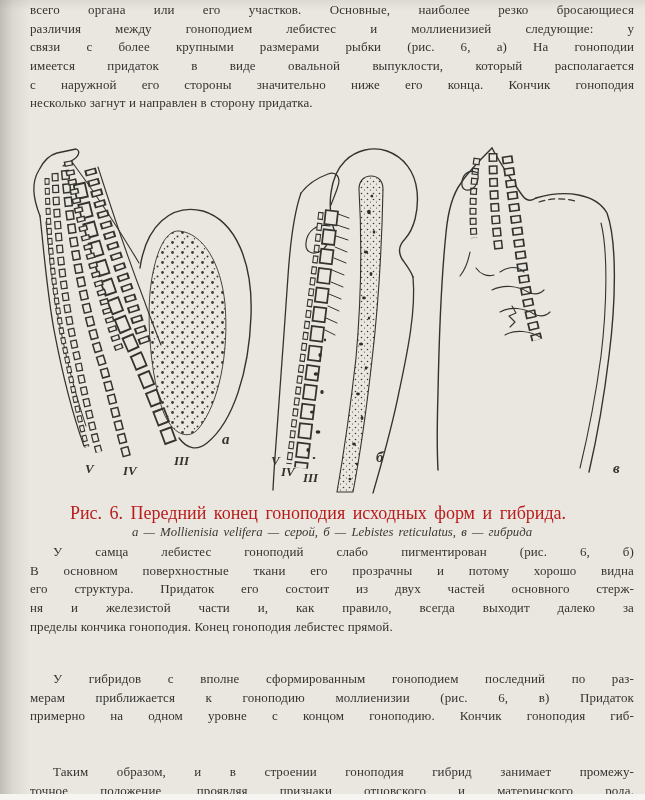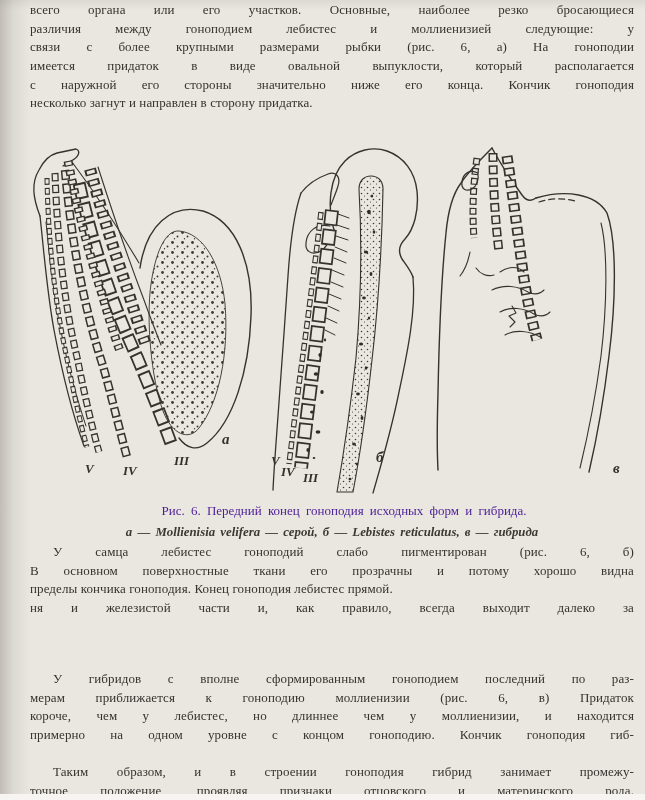--- a/index.html
+++ b/index.html
@@ -6,22 +6,22 @@
   body{
     width:645px;height:800px;position:relative;overflow:hidden;
     background:var(--paper,#eae7e1);
     color:var(--ink,#34332e);
     font-family:"Liberation Serif","DejaVu Serif",serif;
   }
   .textblock{position:absolute;left:30px;width:604px;font-size:13px;line-height:18.65px;letter-spacing:.1px}
   .tline{text-align:justify;text-align-last:justify}
   .tline.ragged{text-align-last:left}
   .tline.indent{text-indent:23px}
-  .caption{position:absolute;left:42px;width:604px;text-align:center;font-size:13px;word-spacing:3px;color:#4c1d95}
-  .subcaption{position:absolute;left:30px;width:604px;text-align:center;font-size:12.8px;font-style:italic;font-weight:700;word-spacing:2px;color:#3a3933}
+  .caption{position:absolute;left:16px;width:604px;text-align:center;font-size:18px;word-spacing:3px;color:#b91c1c}
+  .subcaption{position:absolute;left:30px;width:604px;text-align:center;font-size:12.8px;font-style:italic;font-weight:400;word-spacing:2px;color:#3a3933}
   .figlayer{position:absolute;left:0;top:0;width:645px;height:800px}
   .figlabel{position:absolute;font-style:italic;color:#33322d;line-height:1}
   .roman{font-size:13px;font-weight:600}
   .panel{font-size:15px;font-weight:600}
   .ink{stroke:#34332e;fill:none;stroke-linecap:round;stroke-linejoin:round}
   .bandD{stroke:#34332e;fill:none;stroke-linecap:butt}
   .bandL{stroke:#eae7e1;fill:none;stroke-linecap:butt}
   .edge-left{position:absolute;left:0;top:0;width:30px;height:100%;pointer-events:none;
     background:linear-gradient(90deg,rgba(100,94,84,.30),rgba(100,94,84,.10) 45%,rgba(100,94,84,0))}
   .edge-top{position:absolute;left:0;top:0;width:100%;height:10px;pointer-events:none;
@@ -154,27 +154,27 @@
 <span class="figlabel roman" style="left:303px;top:471px">III</span>
 <span class="figlabel panel" style="left:376px;top:450px">б</span>
 <span class="figlabel panel" style="left:613px;top:461px">в</span>
 
 <div class="caption" style="top:503px">Рис. 6. Передний конец гоноподия исходных форм и гибрида.</div>
 <div class="subcaption" style="top:525px">а — Mollienisia velifera — серой, б — Lebistes reticulatus, в — гибрида</div>
 
 <div class="textblock" id="p2" style="top:543px">
     <div class="tline indent">У самца лебистес гоноподий слабо пигментирован (рис. 6, б)</div>
     <div class="tline">В основном поверхностные ткани его прозрачны и потому хорошо видна</div>
+    <div class="tline">его структура. Придаток его состоит из двух частей основного стерж-</div>
+    <div class="tline">ня и железистой части и, как правило, всегда выходит далеко за</div>
     <div class="tline ragged">пределы кончика гоноподия. Конец гоноподия лебистес прямой.</div>
-    <div class="tline">ня и железистой части и, как правило, всегда выходит далеко за</div>
   </div>
 <div class="textblock" id="p3" style="top:670px">
     <div class="tline indent">У гибридов с вполне сформированным гоноподием последний по раз-</div>
     <div class="tline">мерам приближается к гоноподию моллиенизии (рис. 6, в) Придаток</div>
-    <div class="tline">короче, чем у лебистес, но длиннее чем у моллиенизии, и находится</div>
     <div class="tline">примерно на одном уровне с концом гоноподию. Кончик гоноподия гиб-</div>
   </div>
 <div class="textblock" id="p4" style="top:763px">
     <div class="tline indent">Таким образом, и в строении гоноподия гибрид занимает промежу-</div>
     <div class="tline">точное положение, проявляя признаки отцовского и материнского рода.</div>
   </div>
 
 <div class="edge-left"></div>
 <div class="edge-top"></div>
 <div class="bottom-strip"></div>

